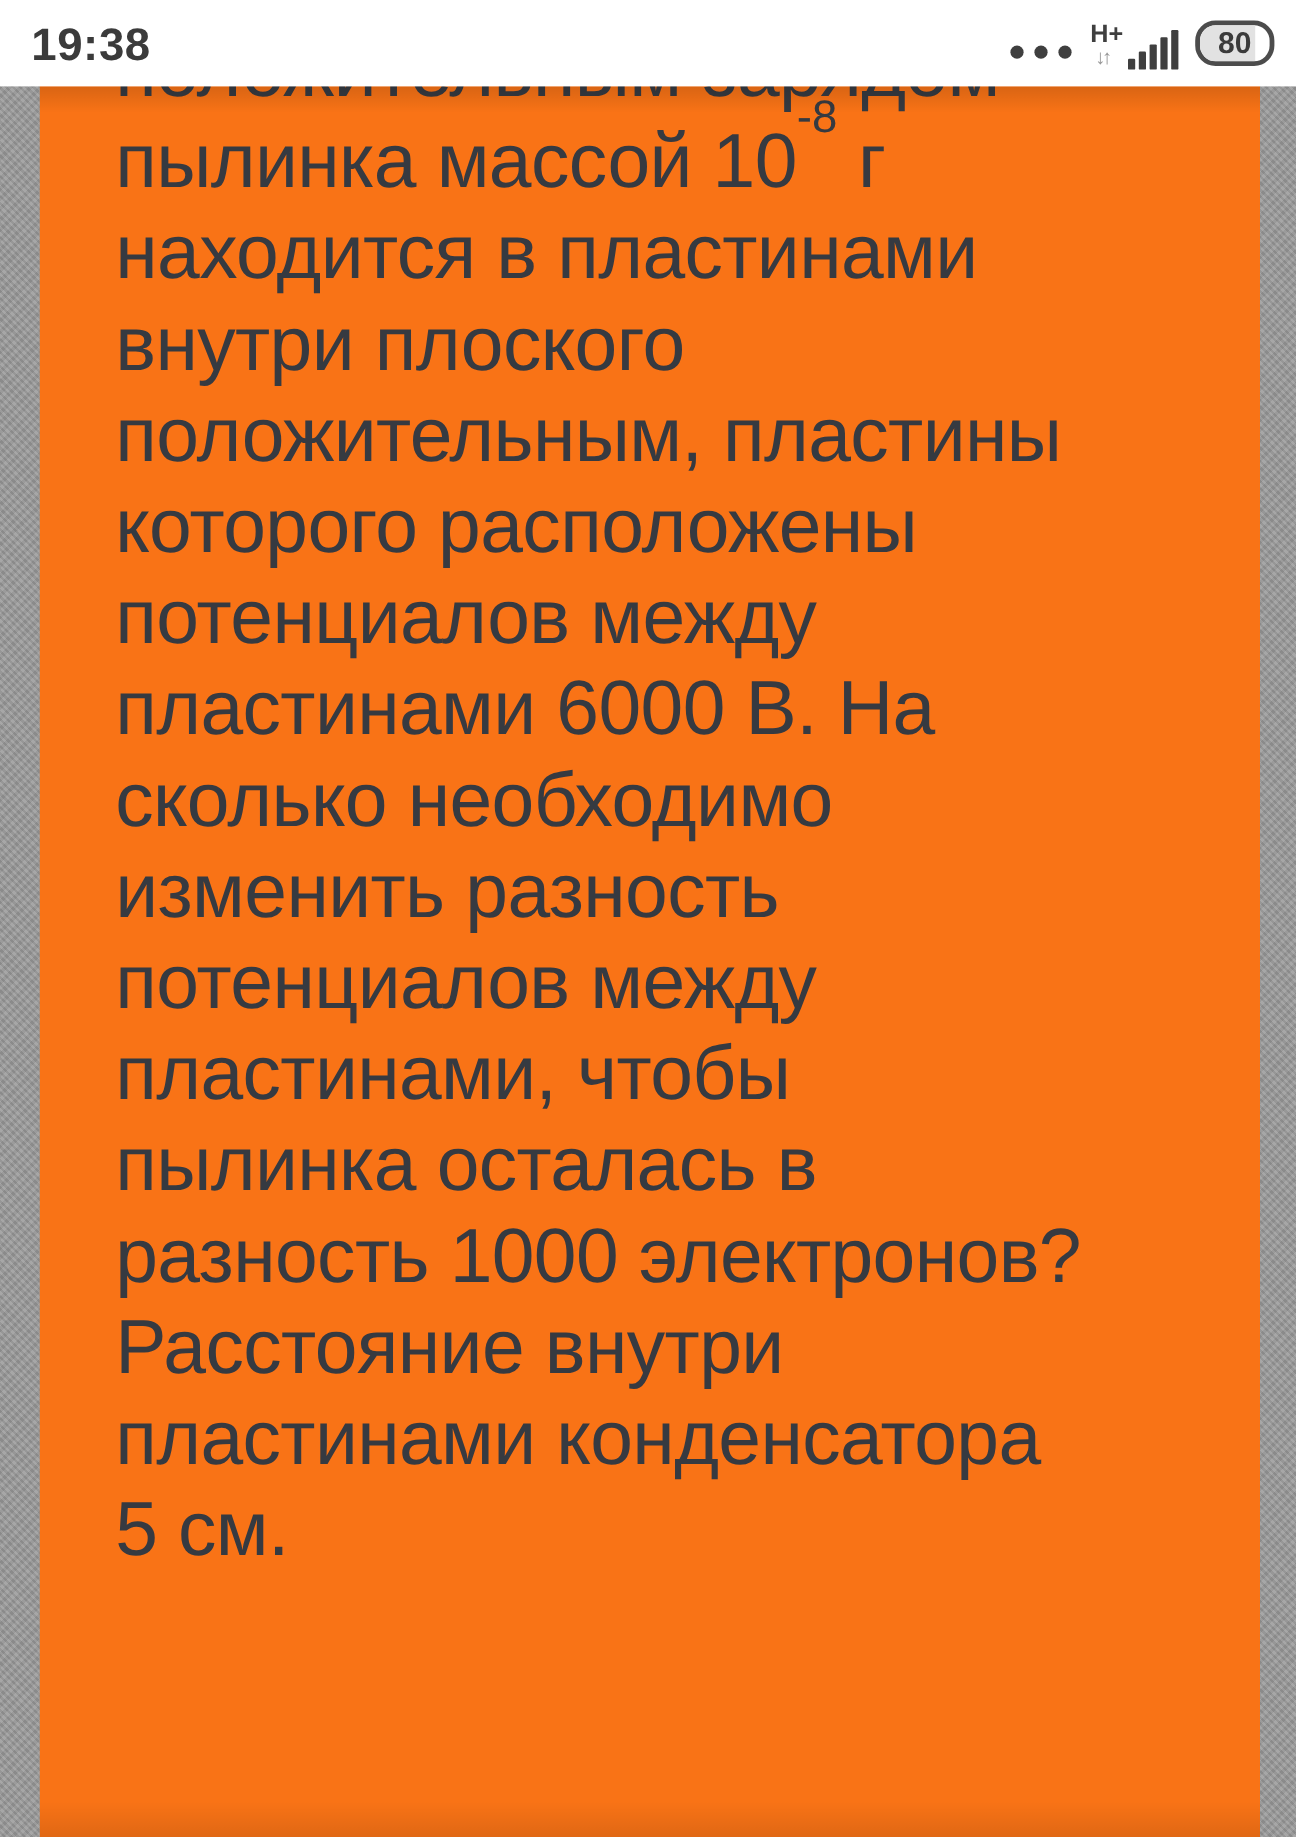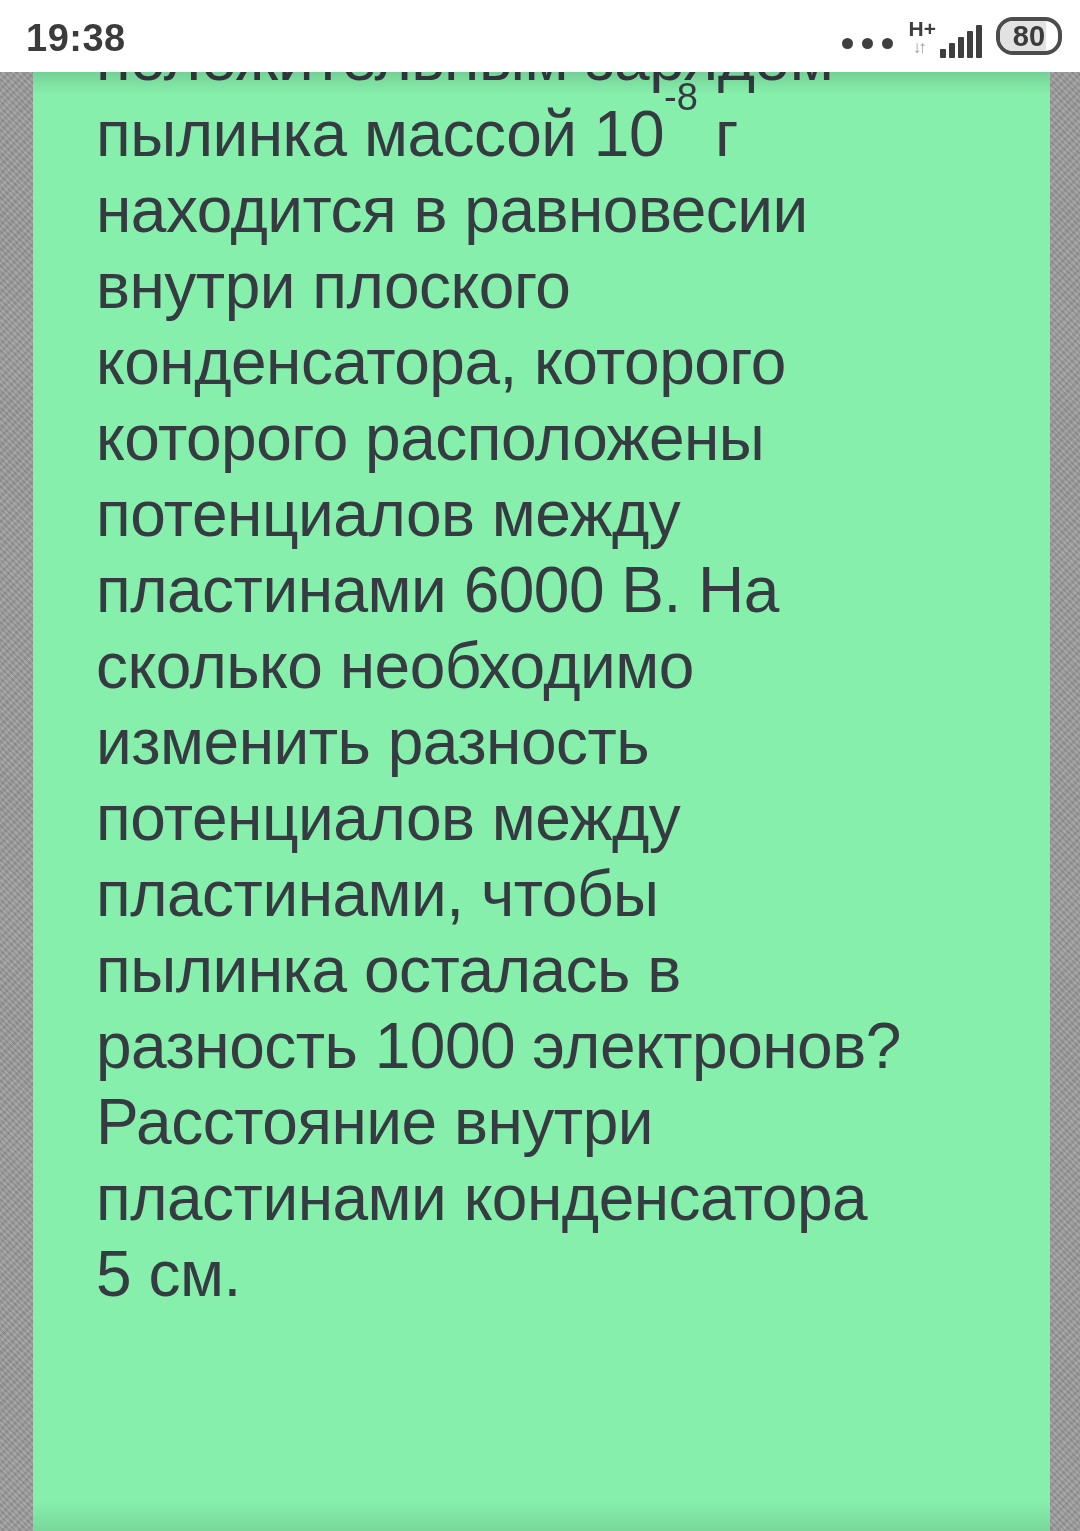--- a/index.html
+++ b/index.html
@@ -17,21 +17,21 @@
     background-image:
       repeating-linear-gradient(45deg, rgba(255,255,255,.07) 0 2px, rgba(0,0,0,.06) 2px 4px),
       repeating-linear-gradient(-45deg, rgba(255,255,255,.05) 0 3px, rgba(0,0,0,.05) 3px 6px);
   }
   .gutter.left{left:0;width:33px;}
   .gutter.right{left:1050px;width:30px;}
 
   
   .page{
     position:absolute;left:33px;top:0;width:1017px;height:1531px;
-    background:#86efac;z-index:1;overflow:hidden;
+    background:#f97316;z-index:1;overflow:hidden;
   }
   .page-top-shadow{
     position:absolute;left:0;right:0;top:72px;height:22px;
     background:linear-gradient(to bottom, rgba(0,0,0,.13), rgba(0,0,0,0));
     pointer-events:none;
   }
   .page-bottom-shadow{
     position:absolute;left:0;right:0;bottom:0;height:30px;
     background:linear-gradient(to top, rgba(0,0,0,.10), rgba(0,0,0,0));
     pointer-events:none;
@@ -78,38 +78,38 @@
     border:4px solid #4c4c4c;border-radius:17px;
     background:#ffffff;overflow:hidden;
   }
   .battery-fill{
     position:absolute;left:0;top:0;bottom:0;width:80%;
     background:#e2e2e2;
   }
   .battery-pct{
     position:absolute;left:0;top:0;width:100%;height:30px;
     text-align:center;line-height:31px;
-    font-size:29px;font-weight:700;color:#3b3b3b;
+    font-size:25px;font-weight:700;color:#3b3b3b;
   }
 </style>
 </head>
 <body>
 
 <div class="screen">
 
   <div class="gutter left"></div>
   <div class="gutter right"></div>
 
   <div class="page">
     <div class="doc">
       <div class="line">положительным зарядом</div>
       <div class="line"><span>пылинка массой 10</span><sup>-8</sup><span> г</span></div>
-      <div class="line">находится в равновесии</div>
+      <div class="line">находится в пластинами</div>
       <div class="line">внутри плоского</div>
-      <div class="line">конденсатора, которого</div>
+      <div class="line">положительным, пластины</div>
       <div class="line">которого расположены</div>
       <div class="line">потенциалов между</div>
       <div class="line">пластинами 6000 В. На</div>
       <div class="line">сколько необходимо</div>
       <div class="line">изменить разность</div>
       <div class="line">потенциалов между</div>
       <div class="line">пластинами, чтобы</div>
       <div class="line">пылинка осталась в</div>
       <div class="line">разность 1000 электронов?</div>
       <div class="line">Расстояние внутри</div>

